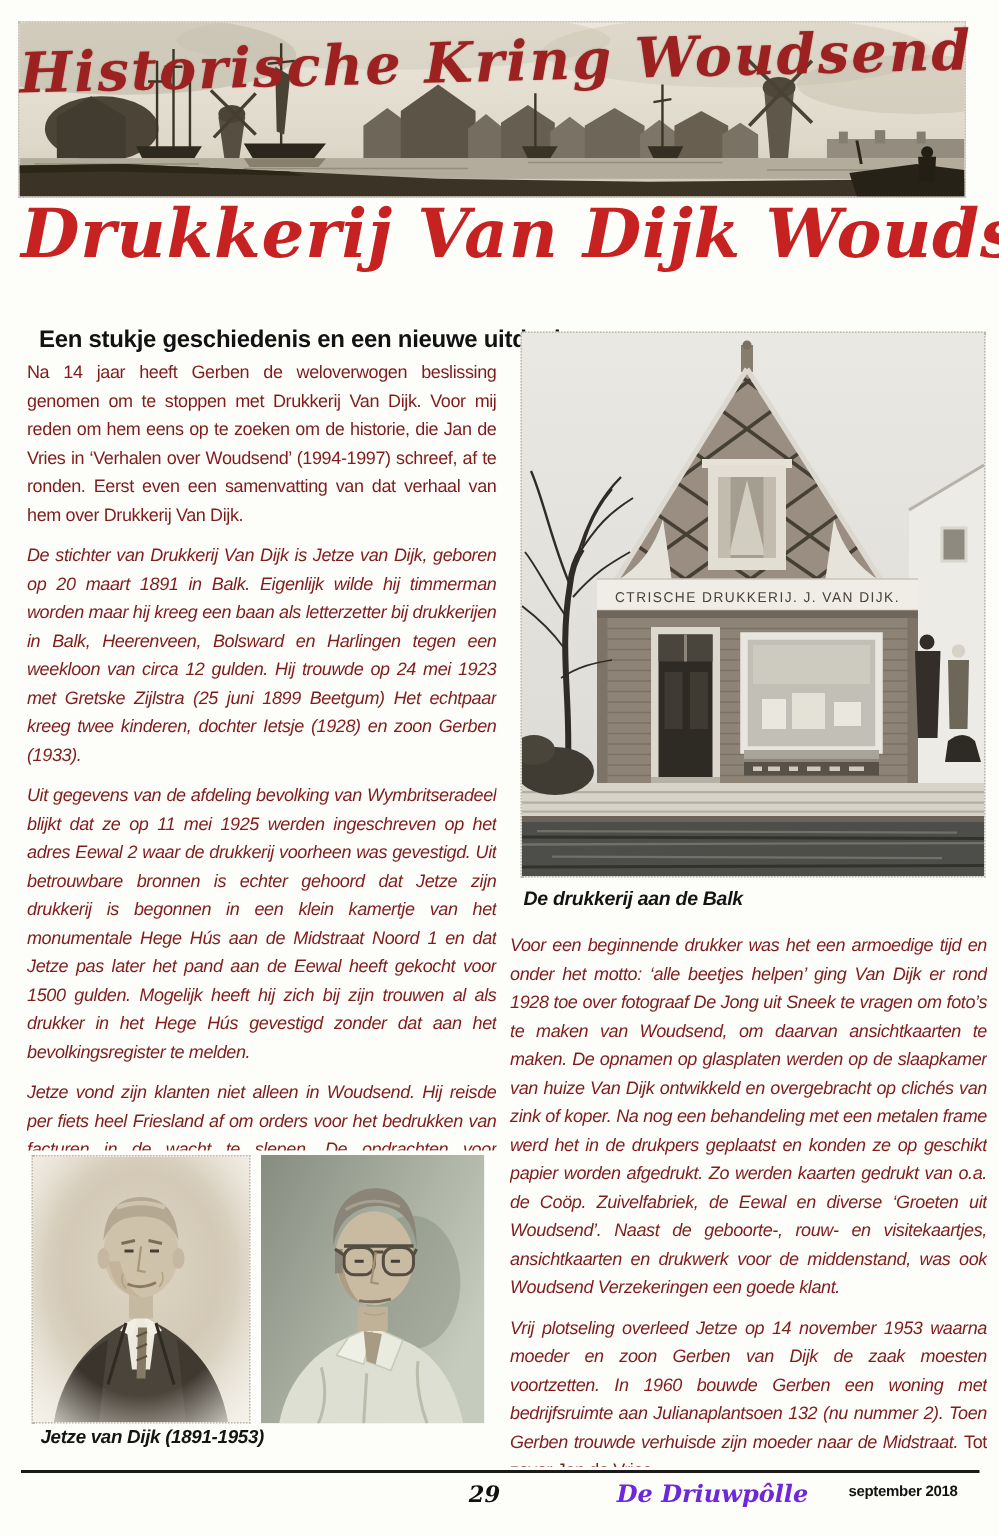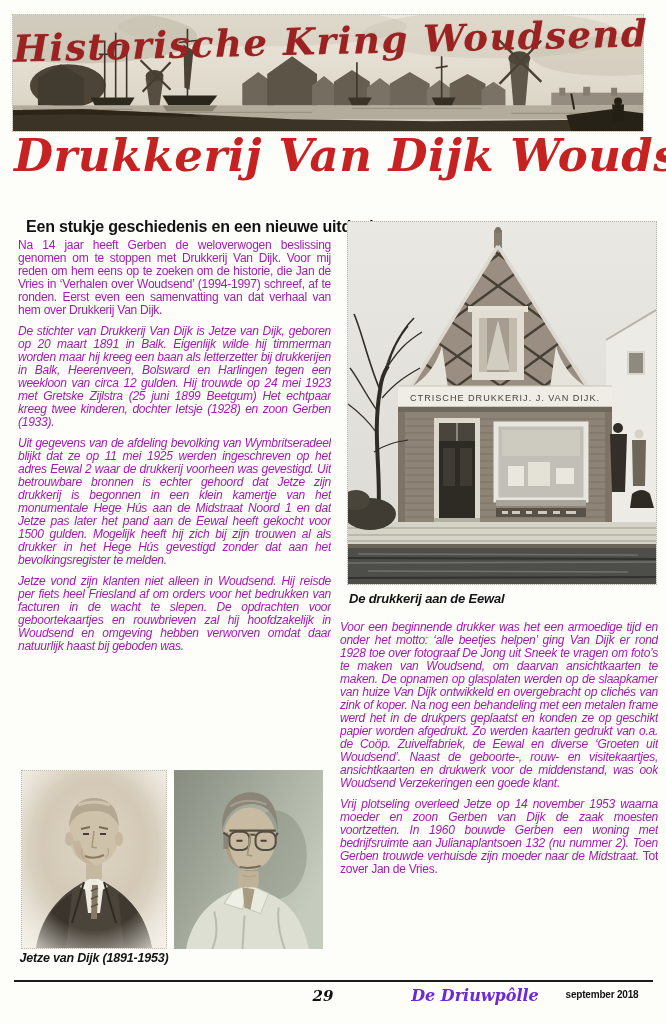--- a/index.html
+++ b/index.html
@@ -30,22 +30,22 @@
     font-weight:bold; font-size:45px; line-height:1; color:#c62222;
     letter-spacing:0.5px; white-space:nowrap;
   }
   .subtitle {
     position:absolute; left:18px; top:210px; margin:8px;
     font-size:16px; font-weight:bold; letter-spacing:-0.2px; color:#121212;
   }
 
   
   .body-col {
-    position:absolute; text-align:justify; font-size:12px; line-height:13px;
-    letter-spacing:-0.25px; font-style:italic; color:#a21caf; overflow:hidden;
+    position:absolute; text-align:justify; font-size:12px; line-height:19px;
+    letter-spacing:-0.25px; font-style:italic; color:#7f1d1d; overflow:hidden;
   }
   .body-col p { margin:0 0 8px 0; }
   .body-col p.upright { font-style:normal; }
   .col-left  { left:18px;  top:239px; width:313px; height:528px; }
   .col-right { left:340px; top:621px; width:318px; height:357px; }
   .closing-regular { font-style:normal; margin-left:4px; }
 
   
   figure { margin:0; padding:0; }
   .building-photo {
@@ -56,21 +56,21 @@
   .building-caption {
     position:absolute; left:349px; top:591px; font-style:italic; font-weight:bold;
     font-size:13px; letter-spacing:-0.2px; color:#141414;
   }
   .portrait { position:absolute; box-sizing:border-box; overflow:hidden; }
   .portrait svg { display:block; width:100%; height:100%; }
   .portrait-left  { left:21px;  top:770px; width:146px; height:179px;
                     border:1px dotted #bdb7aa; background:#f2eee4; }
   .portrait-right { left:174px; top:770px; width:149px; height:179px; }
   .portrait-caption {
-    position:absolute; top:951px; text-align:center; font-style:italic;
+    position:absolute; top:951px; text-align:right; font-style:italic;
     font-weight:bold; font-size:12.5px; letter-spacing:-0.2px; color:#141414;
   }
   .cap-left  { left:12px;  width:164px; }
   .cap-right { left:163px; width:172px; }
 
   
   .footer-rule { position:absolute; left:14px; top:980px; width:639px; height:2px; background:#1b1b1b; }
   .footer-page {
     position:absolute; left:288px; top:987px; width:70px; text-align:center;
     font-family:"DejaVu Serif", serif; font-style:italic; font-weight:bold; font-size:15px; color:#101010;
@@ -299,21 +299,21 @@
         <path d="M30,190 C16,170 10,156 2,146" stroke-width="1.3"></path>
         <path d="M34,176 C48,160 58,154 72,146" stroke-width="1.3"></path>
         <path d="M28,210 C18,196 8,188 0,182" stroke-width="1.2"></path>
         <path d="M40,144 C44,128 50,116 60,104" stroke-width="1.4"></path>
         <path d="M26,230 C38,222 48,220 60,218" stroke-width="1.1"></path>
         <ellipse cx="22" cy="292" rx="26" ry="16" fill="#413c33" stroke="none"></ellipse>
         <ellipse cx="8" cy="278" rx="14" ry="10" fill="#4a453a" stroke="none"></ellipse>
       </g>
     </svg>
   </figure>
-  <figcaption class="building-caption">De drukkerij aan de Eewal</figcaption>
+  <figcaption class="building-caption">De drukkerij aan de Balk</figcaption>
 
   <div class="body-col col-right">
     <p>Voor een beginnende drukker was het een armoedige tijd en onder het motto: ‘alle beetjes helpen’ ging Van Dijk er rond 1928 toe over fotograaf De Jong uit Sneek te vragen om foto’s te maken van Woudsend, om daarvan ansichtkaarten te maken. De opnamen op glasplaten werden op de slaapkamer van huize Van Dijk ontwikkeld en overgebracht op clichés van zink of koper. Na nog een behandeling met een metalen frame werd het in de drukpers geplaatst en konden ze op geschikt papier worden afgedrukt. Zo werden kaarten gedrukt van o.a. de Coöp. Zuivelfabriek, de Eewal en diverse ‘Groeten uit Woudsend’. Naast de geboorte-, rouw- en visitekaartjes, ansichtkaarten en drukwerk voor de middenstand, was ook Woudsend Verzekeringen een goede klant.</p>
     <p><span>Vrij plotseling overleed Jetze op 14 november 1953 waarna moeder en zoon Gerben van Dijk de zaak moesten voortzetten. In 1960 bouwde Gerben een woning met bedrijfsruimte aan Julianaplantsoen 132 (nu nummer 2). Toen Gerben trouwde verhuisde zijn moeder naar de Midstraat.</span><span class="closing-regular">Tot zover Jan de Vries.</span></p>
   </div>
 
   <figure class="portrait portrait-left">
     <svg viewBox="0 0 144 177" preserveAspectRatio="none">
       <defs>
         <radialGradient id="jbg" cx="0.5" cy="0.42" r="0.8">

